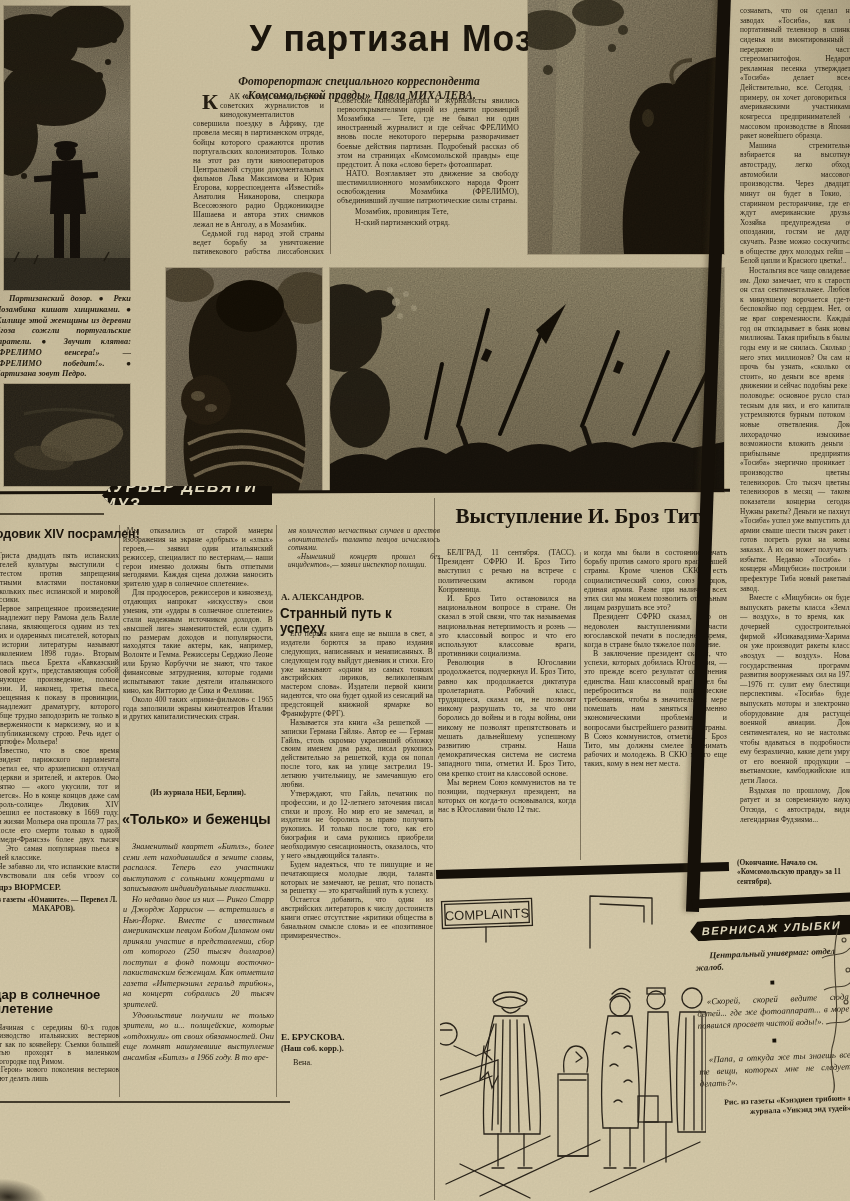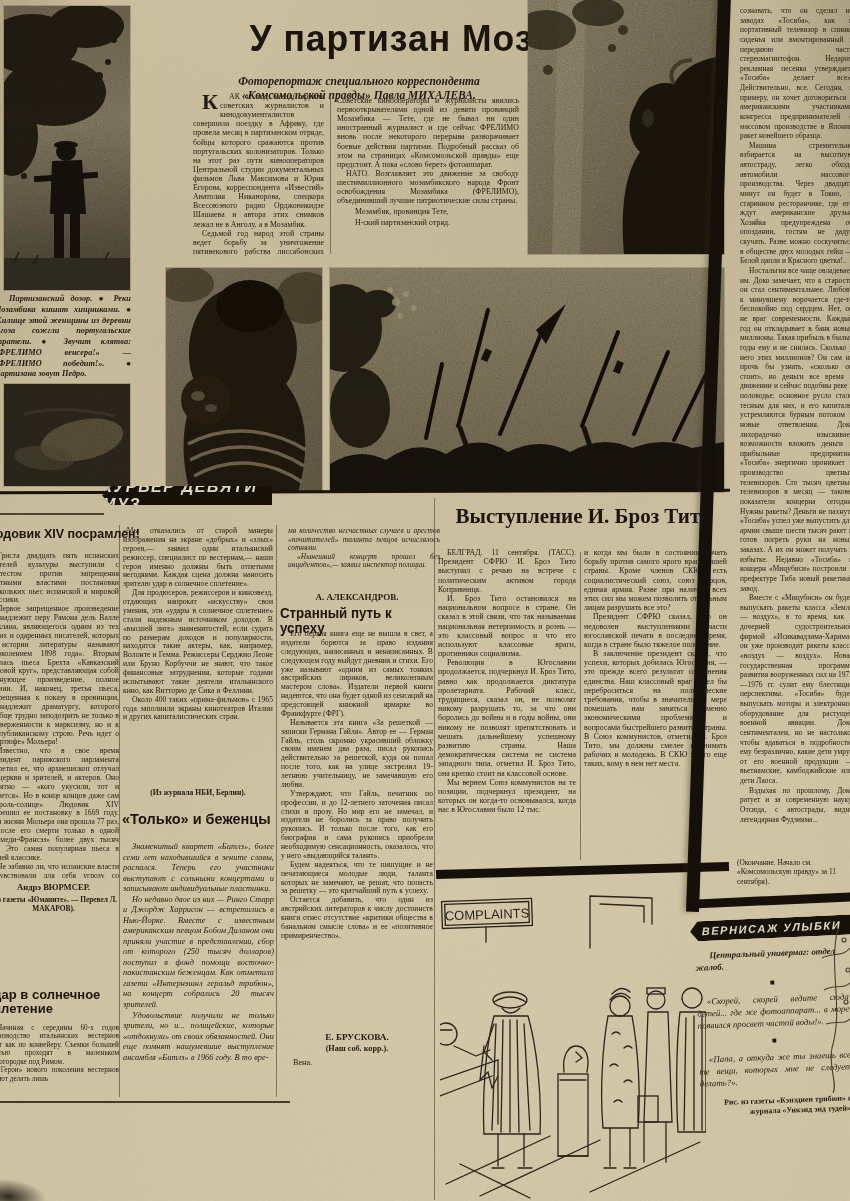--- a/index.html
+++ b/index.html
@@ -16,21 +16,21 @@
     font-family: "Liberation Serif", "DejaVu Serif", serif;
     color:#272014;
   }
   .txt { position:absolute; text-align:justify; overflow:hidden;
          font-size:7.6px; line-height:1.17; letter-spacing:.05px; }
   .txt p { margin:0; text-indent:9px; }
   .cont p:first-child { text-indent:0; }
   .it p { font-style: italic; }
   .atitle { position:absolute; font-family:"Liberation Sans","DejaVu Sans",sans-serif;
             font-weight:700; color:#1c160d; line-height:1.04; overflow:visible; }
-  .byline { position:absolute; font-weight:700; text-align:center; color:#241d12; }
+  .byline { position:absolute; font-weight:700; color:#241d12; }
   .ribbon { position:absolute; background:#17120a; color:#e9e0c4;
             font-family:"Liberation Sans","DejaVu Sans",sans-serif;
             font-weight:700; font-style:italic; letter-spacing:1.6px;
             display:flex; align-items:center; justify-content:center; }
   .vr { position:absolute; width:1px; background:rgba(62,52,34,.55); }
   .hr { position:absolute; height:1px; background:rgba(40,32,18,.75); }
   .bar { position:absolute; background:#16110a; }
   .photo { position:absolute; overflow:hidden; box-shadow:0 0 0 1px rgba(70,60,40,.25); }
   .photo svg { display:block; }
 
@@ -99,21 +99,21 @@
   #tito-col2 { left:584px; top:548px; width:143px; height:316px; font-size:7.8px; line-height:1.18; }
   #vr-tito-mid { left:580px; top:552px; height:308px; }
   #tito-bar { left:436px; top:866px; width:293px; height:9px; transform:rotate(-1.6deg); }
 
   
   #gutter-bar { left:702px; top:-6px; width:13px; height:918px; transform:rotate(2deg);
                 box-shadow:-3px 0 5px rgba(60,50,30,.35); }
   #right-col { left:740px; top:6px; width:113px; height:850px;
                font-size:7.4px; line-height:1.3; }
   #right-ending { position:absolute; left:737px; top:858px; width:113px;
-                  font-weight:400; font-size:7.4px; line-height:1.25; }
+                  font-weight:700; font-size:7.4px; line-height:1.25; }
   #vern-bar1 { left:692px; top:896px; width:160px; height:9px; transform:rotate(-2.6deg); }
   #vern-ribbon { left:690px; top:918px; width:163px; height:20px; font-size:11px;
                  transform:rotate(-2.6deg);
                  clip-path:polygon(8px 0, 100% 0, 100% 100%, 8px 100%, 0 50%); }
   #vern-text { position:absolute; left:698px; top:948px; width:152px;
                transform:rotate(-2deg); font-size:8.8px; }
   #vern-intro { font-weight:700; font-style:italic; text-indent:14px; line-height:1.35; }
   .vbullet { text-align:center; font-size:8px; margin:6px 0; color:#17120a; }
   .vquote { font-style:italic; text-align:justify; line-height:1.4; text-indent:10px; }
   #vern-attr { margin-top:8px; font-size:7.8px; font-weight:700; text-align:right;

